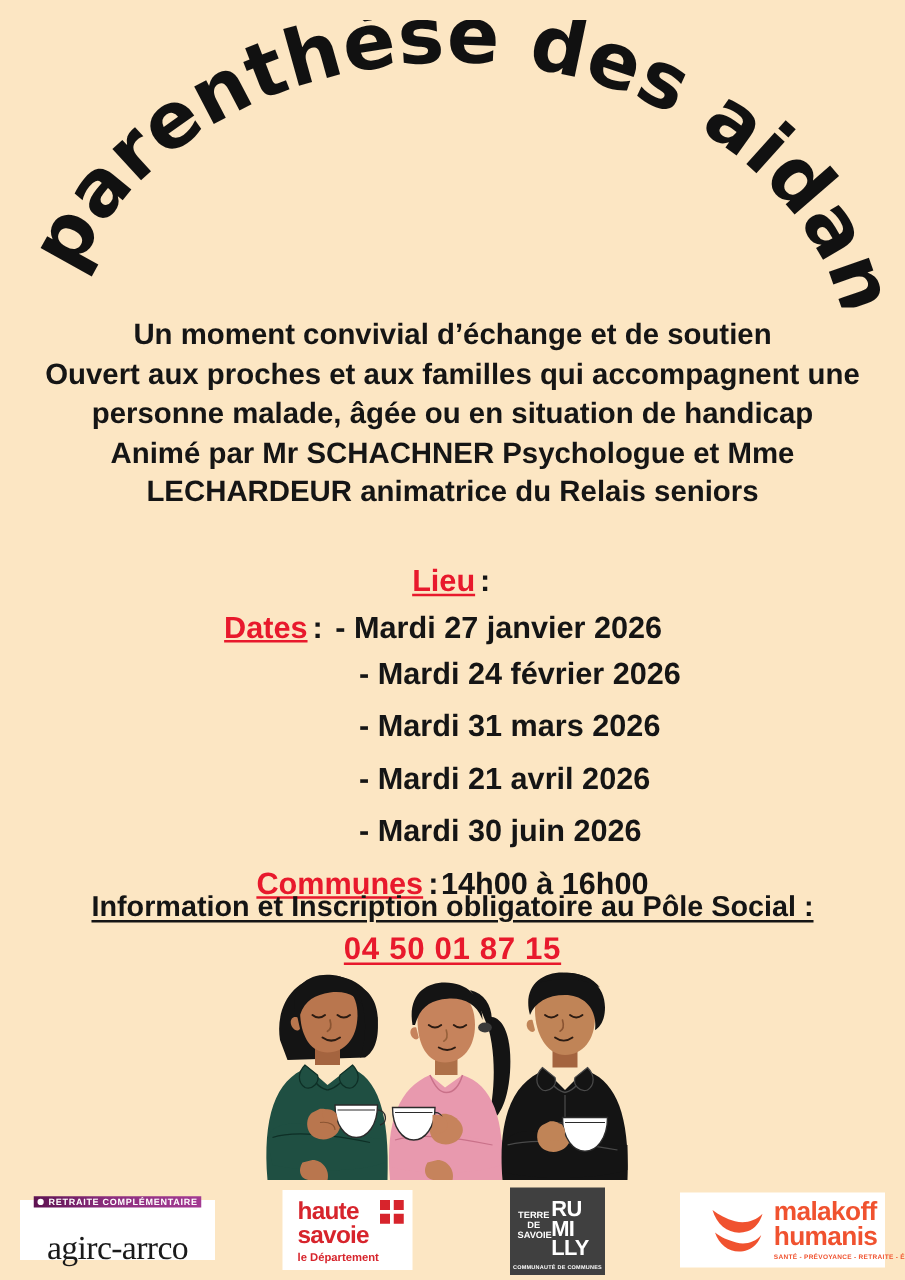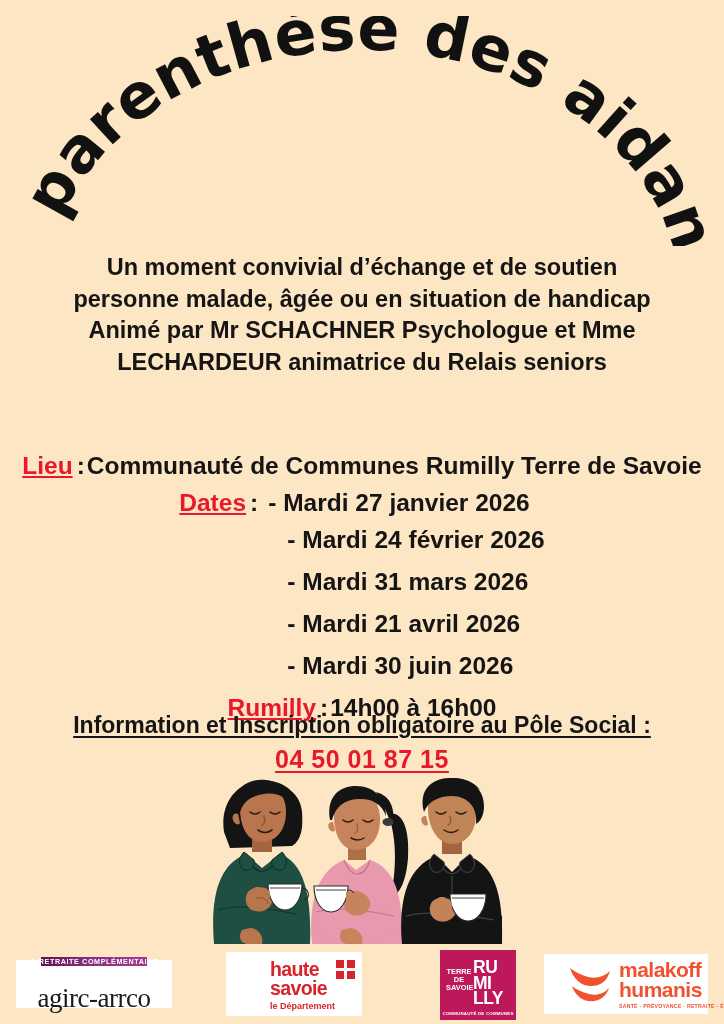--- a/index.html
+++ b/index.html
@@ -167,21 +167,21 @@
     width: 156px;
     height: 48px;
     padding: 0;
     box-sizing: border-box;
     display: flex;
     flex-direction: column;
     justify-content: center;
     align-items: center;
   }
   .agirc-bar {
-    width: 106px;
+    width: 134px;
     height: 14px;
     background: linear-gradient(90deg,#5E1352 0%, #8C2E7E 45%, #A33A92 100%);
     display: flex;
     align-items: center;
     justify-content: center;
     gap: 4px;
   }
   .agirc-dot {
     width: 5px; height: 5px; border-radius: 50%;
     background: #FFFFFF; flex: 0 0 auto;
@@ -203,21 +203,20 @@
     margin-top: 18px;
   }
 
   
   .logo-hs {
     left: 226px;
     top: 6px;
     width: 104px;
     height: 64px;
     display: block;
-    padding-left: 32px;
   }
   .hs-inner {
     position: relative;
     width: 104px; height: 64px;
     padding: 8px 0 0 12px;
     box-sizing: border-box;
   }
   .hs-word {
     color: #D7242C;
     font-family: "Liberation Sans", sans-serif;
@@ -244,22 +243,21 @@
     gap: 3px;
   }
   .hs-sq { background: #D7242C; }
 
   
   .logo-rumilly {
     left: 408px;
     top: 4px;
     width: 76px;
     height: 70px;
-    background: #be185d;
-    margin-left: 32px;
+    background: #404040;
   }
   .rum-inner {
     position: relative;
     width: 76px; height: 70px;
   }
   .rum-left {
     position: absolute;
     left: 6px; top: 18px;
     width: 26px;
     text-align: center;
@@ -333,49 +331,49 @@
         <path id="arcPath" d="M 52,228 A 318,250 0 0 1 672,228" fill="none"></path>
       </defs>
       <text>
         <textPath href="#arcPath" startOffset="50%" text-anchor="middle">La parenthèse des aidants</textPath>
       </text>
     </svg>
   </div>
 
   <div class="intro">
     <div>Un moment convivial d’échange et de soutien</div>
+    <div>Ouvert aux proches et aux familles qui accompagnent une</div>
     <div>personne malade, âgée ou en situation de handicap</div>
     <div>Animé par Mr SCHACHNER Psychologue et Mme</div>
     <div>LECHARDEUR animatrice du Relais seniors</div>
   </div>
 
   <div class="details">
 
     <div class="lieu-row">
       <span class="lbl-red">Lieu</span>
       <span class="sep">:</span>
-      <span>Communauté de Communes Rumilly Terre de Savoie</span>
     </div>
 
     <div class="dates-wrap">
       <div class="dates-inner">
         <div class="dates-first">
           <span class="lbl-red">Dates</span>
           <span class="sep">:</span>
           <span class="date-item">- Mardi 27 janvier 2026</span>
         </div>
         <div class="date-item">- Mardi 24 février 2026</div>
         <div class="date-item">- Mardi 31 mars 2026</div>
         <div class="date-item">- Mardi 21 avril 2026</div>
         <div class="date-item">- Mardi 30 juin 2026</div>
       </div>
     </div>
 
     <div class="horaires-row">
-      <span class="lbl-red">Rumilly</span>
+      <span class="lbl-red">Communes</span>
       <span class="sep">:</span>
       <span>14h00 à 16h00</span>
     </div>
 
   </div>
 
   <div class="contact">
     <div class="contact-line">Information et Inscription obligatoire au Pôle Social :</div>
     <div class="contact-phone">04 50 01 87 15</div>
   </div>

